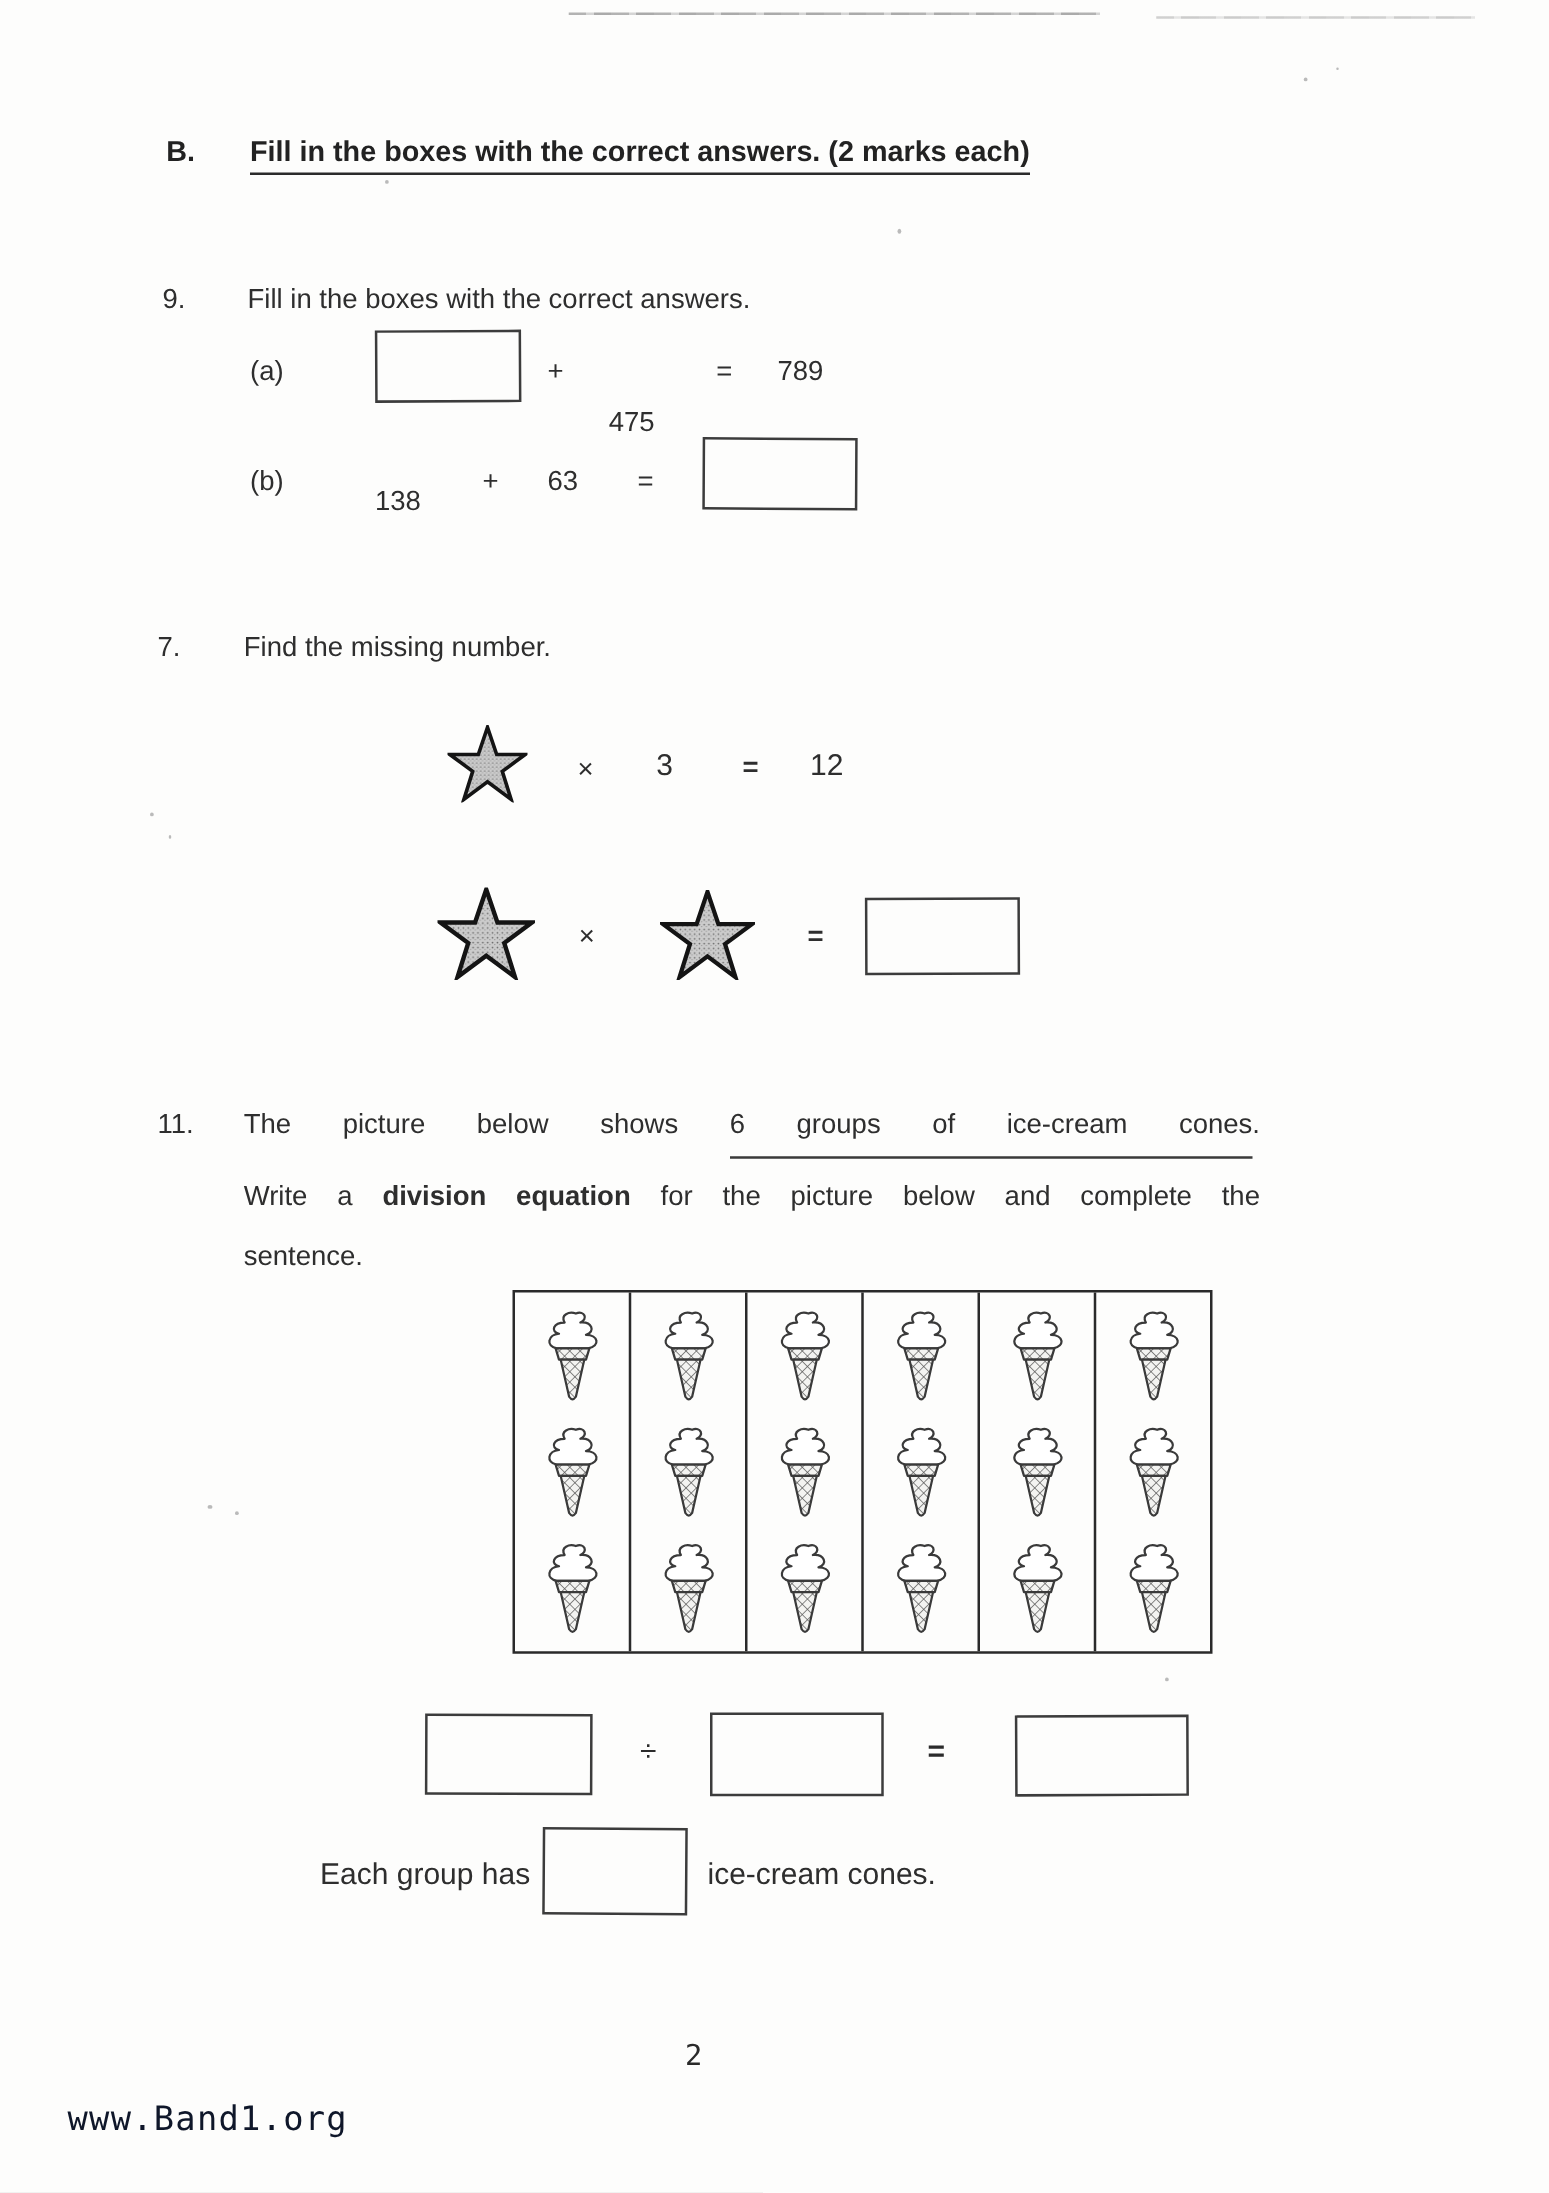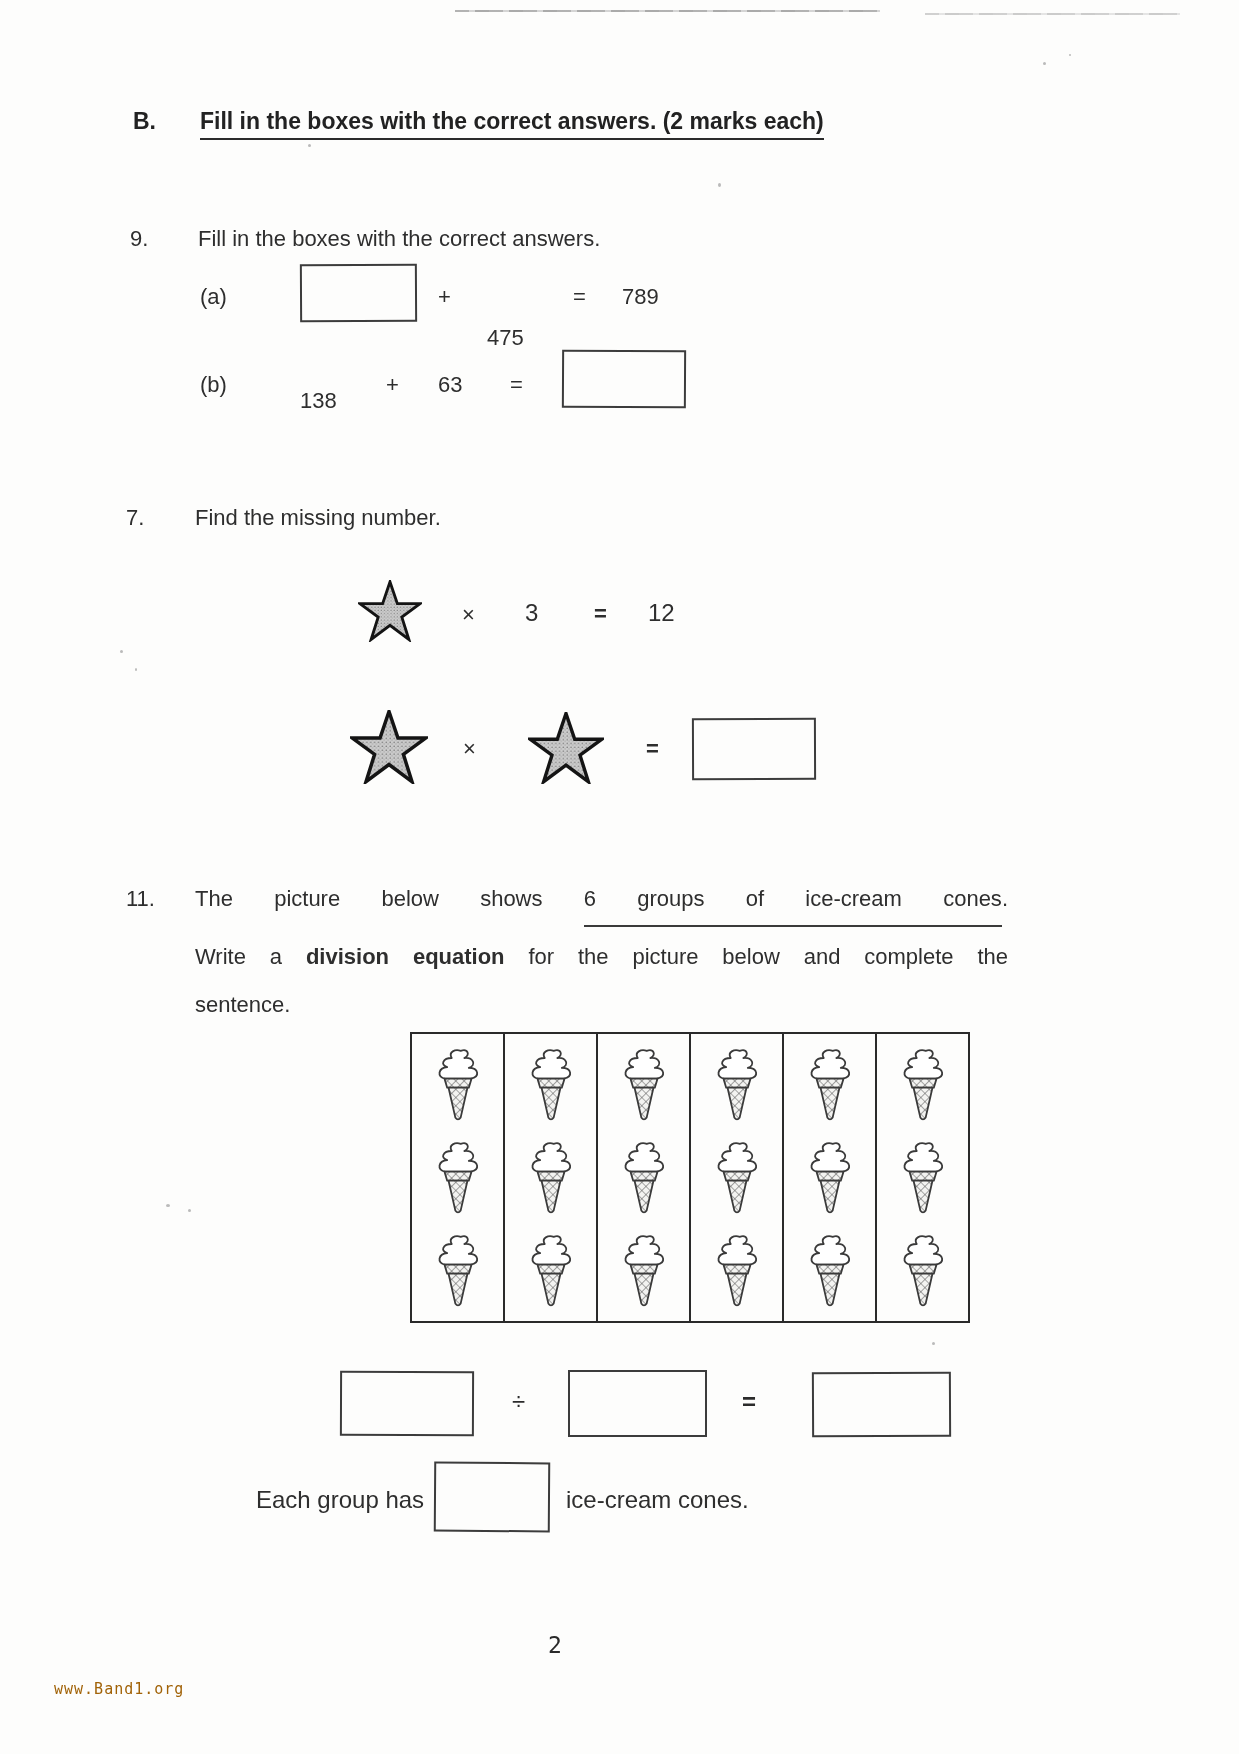--- a/index.html
+++ b/index.html
@@ -49,21 +49,21 @@
     flex-direction:column;
     align-items:center;
     justify-content:space-around;
     border-left:2px solid #2a2a2a;
     padding:4px 0;
   }
   .cone-col:first-child{border-left:none;}
   .cone{width:54px;height:82px;display:block;}
   .star{display:block;}
   .eqsym{font-size:24px;color:#2b2b2b;}
-  .footer{font-family:"DejaVu Sans Mono",monospace;font-size:15px;color:#a16207;letter-spacing:1px;}
+  .footer{font-family:"DejaVu Sans Mono",monospace;font-size:27px;color:#0f172a;letter-spacing:1px;}
   .pagenum{font-family:"DejaVu Sans Mono",monospace;font-size:23px;color:#2a2a2a;}
   .hiddefs{position:absolute;width:0;height:0;overflow:hidden;}
 </style>
 </head>
 <body>
 
 <div class="page">
 
   <svg class="hiddefs" aria-hidden="true">
     <defs>

